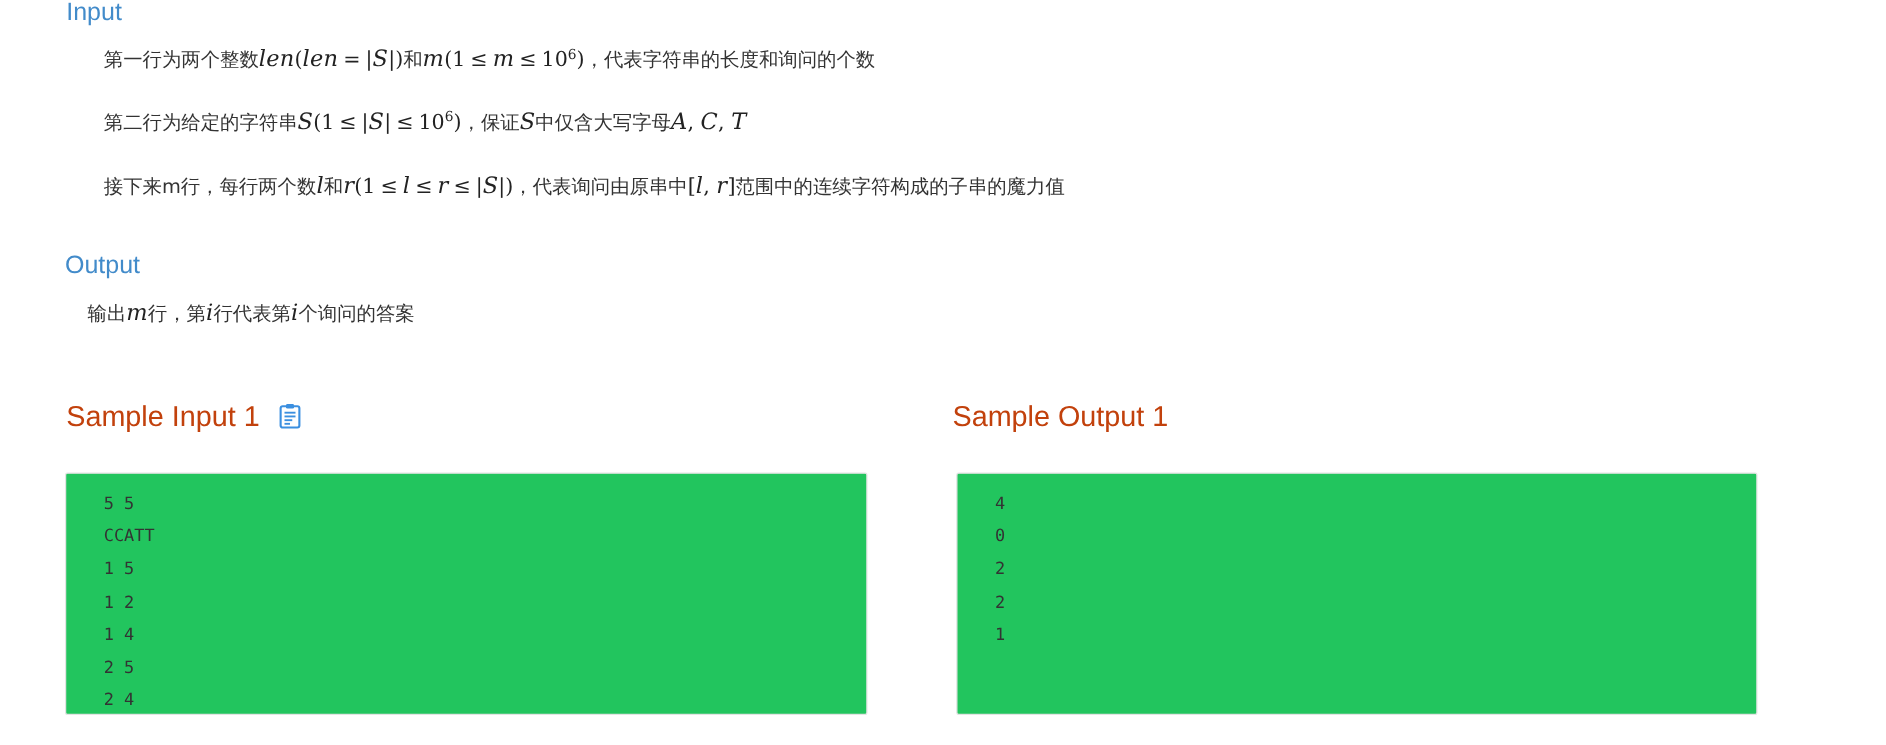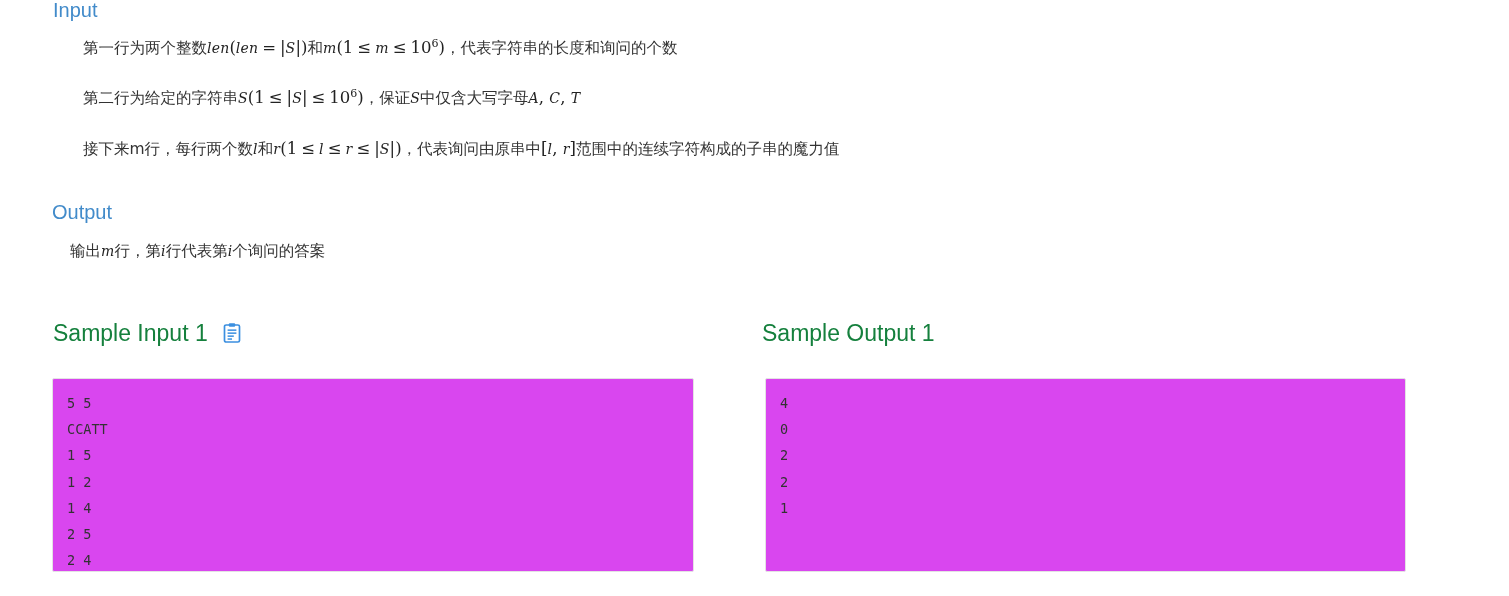--- a/index.html
+++ b/index.html
@@ -41,21 +41,21 @@
     line-height: 22px;
     color: #333333;
     font-family: "DejaVu Sans", "Liberation Sans", sans-serif;
     white-space: nowrap;
   }
 
   
   .m {
     font-family: "DejaVu Serif", "Liberation Serif", serif;
     font-style: italic;
-    font-size: 14px;
+    font-size: 18px;
     color: #222;
     letter-spacing: 0.2px;
   }
   .mn {           
     font-family: "DejaVu Serif", "Liberation Serif", serif;
     font-style: normal;
     font-size: 16.5px;
     color: #222;
   }
   .mop {          
@@ -69,44 +69,45 @@
     font-family: "DejaVu Serif", "Liberation Serif", serif;
     font-style: normal;
     font-size: 11px;
     vertical-align: super;
     line-height: 0;
     color: #222;
   }
 
   
   .sample-heading {
-    color: #15803d;
+    color: #c2410c;
     font-size: 23px;
     font-weight: 400;
     line-height: 28px;
     font-family: "Liberation Sans", "DejaVu Sans", sans-serif;
     display: inline-block;
     vertical-align: middle;
   }
   .copy-btn {
     display: inline-block;
     vertical-align: middle;
     margin-left: 10px;
     cursor: pointer;
     line-height: 0;
   }
 
   
   .sample-box {
     position: absolute;
     box-sizing: border-box;
-    background: #d946ef;
+    background: #22c55e;
     border: 1px solid #e3e3e3;
     border-radius: 2px;
     overflow: hidden;
+    padding-left: 16px;
   }
   .sample-pre {
     margin: 0;
     padding: 11px 14px;
     font-family: "DejaVu Sans Mono", "Liberation Mono", monospace;
     font-size: 13.5px;
     line-height: 26.2px;
     color: #333333;
     white-space: pre;
   }

